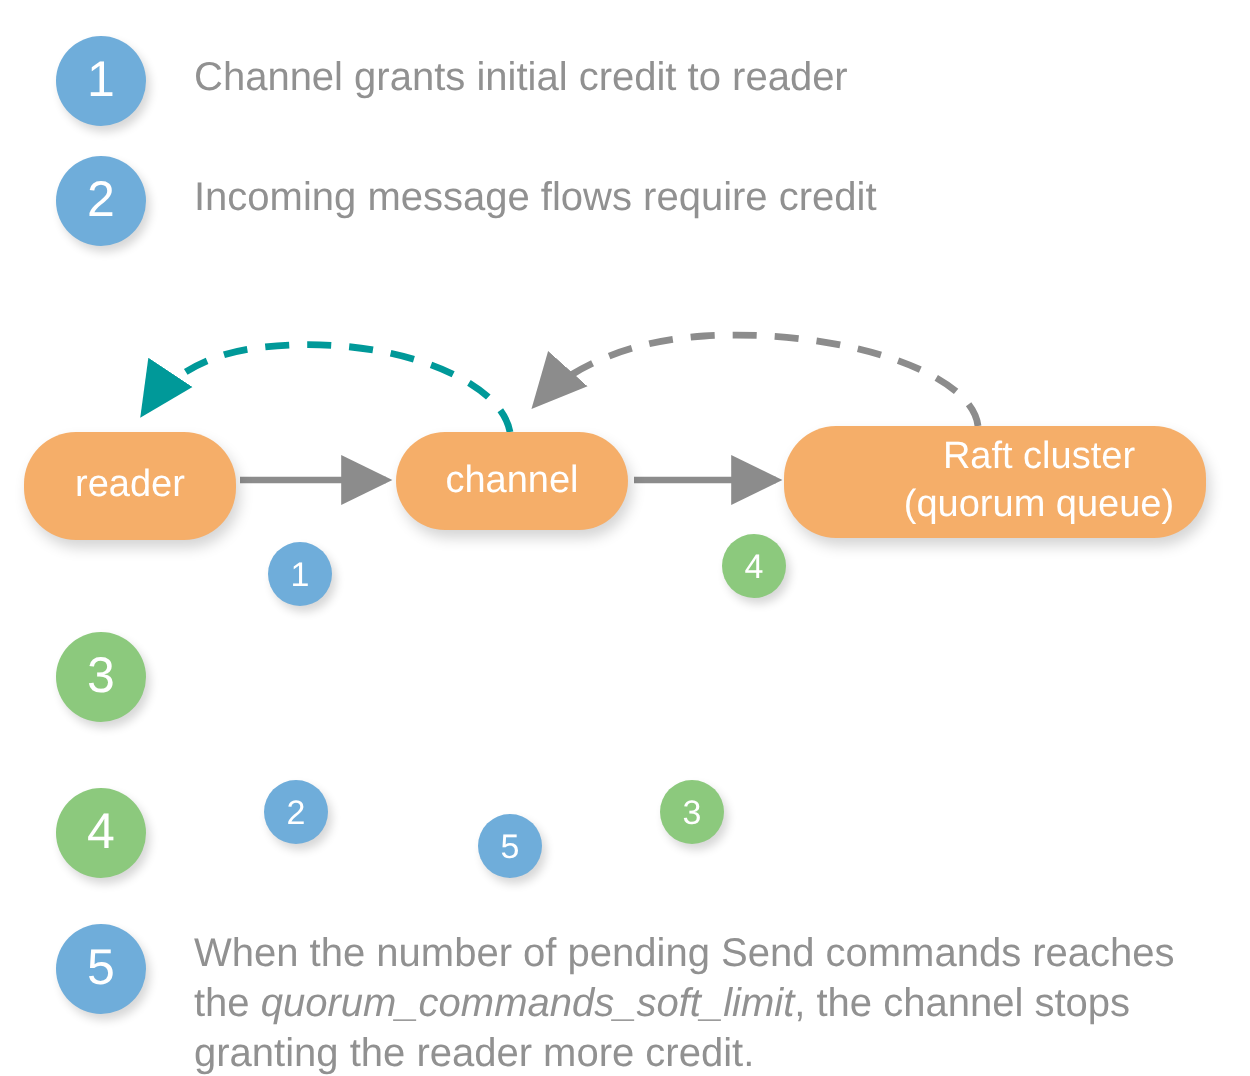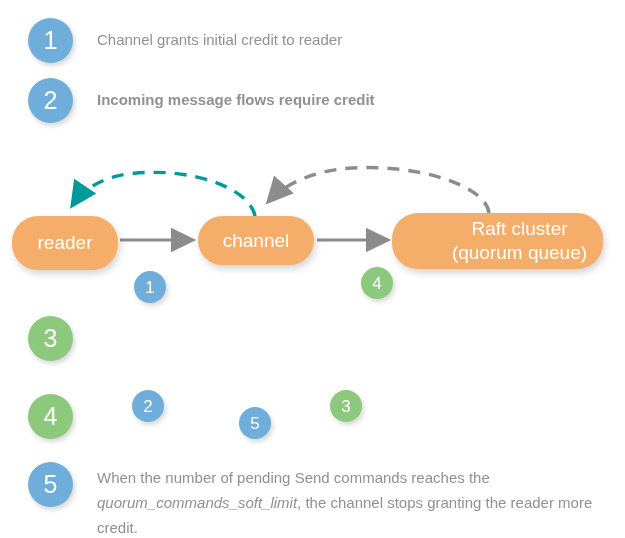--- a/index.html
+++ b/index.html
@@ -46,21 +46,21 @@
     height: 32px;
     font-size: 17px;
     line-height: 1;
   }
 
   .badge-blue { background: #6fadda; }
   .badge-green { background: #8cc97d; }
 
   .step-text {
     color: #919191;
-    font-size: 15px;
+    font-size: 20px;
     line-height: 25px;
     margin-left: 24px;
     white-space: pre-line;
   }
   .step-text em {
     font-style: italic;
   }
 
   
   #flow {
@@ -111,21 +111,21 @@
 </head>
 <body>
 
 <div class="step-row" style="left:28px; top:18px; width:560px;">
   <div class="badge badge-lg badge-blue">1</div>
   <div class="step-text" style="margin-top:9px;">Channel grants initial credit to reader</div>
 </div>
 
 <div class="step-row" style="left:28px; top:78px; width:560px;">
   <div class="badge badge-lg badge-blue">2</div>
-  <div class="step-text" style="margin-top:9px;font-weight:bold;">Incoming message flows require credit</div>
+  <div class="step-text" style="margin-top:9px;">Incoming message flows require credit</div>
 </div>
 
 <div id="flow">
 
   <svg class="edges" viewBox="0 0 625 185" xmlns="http://www.w3.org/2000/svg">
     <defs>
       <marker id="arrow-gray" markerWidth="9" markerHeight="9" refX="7" refY="4.5" orient="auto" markerUnits="strokeWidth">
         <path d="M0,0.6 L8,4.5 L0,8.4 z" fill="#8c8c8c"></path>
       </marker>
       <marker id="arrow-teal" markerWidth="9" markerHeight="9" refX="7" refY="4.5" orient="auto" markerUnits="strokeWidth">

